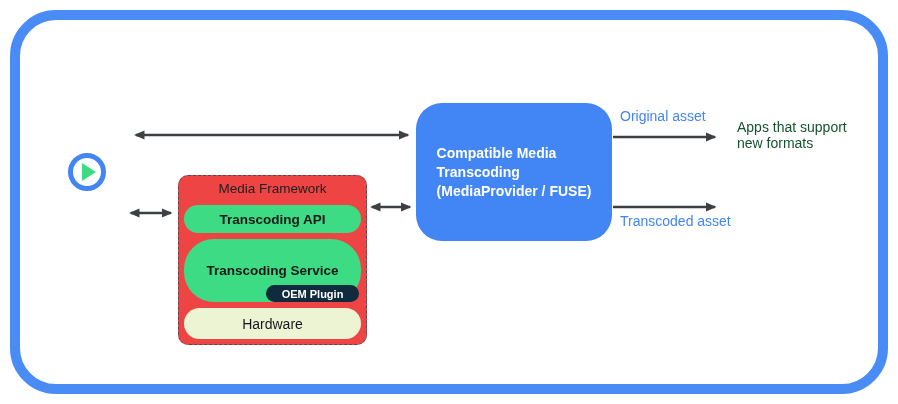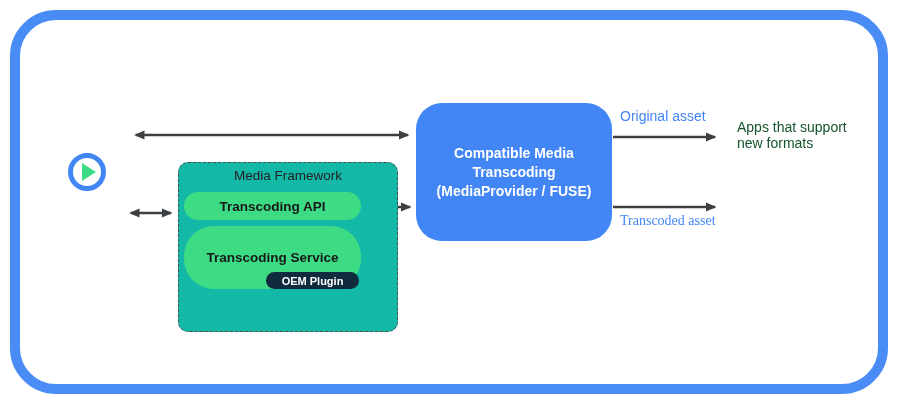--- a/index.html
+++ b/index.html
@@ -28,23 +28,23 @@
     border-left:14px solid #3ddc84;
   }
 
   .source-label{
     position:absolute;left:38px;top:204px;width:100px;
     text-align:center;font-size:14px;line-height:15px;white-space:pre-line;
   }
 
   
   .mf-box{
-    position:absolute;left:178px;top:162px;width:220px;height:170px;
+    position:absolute;left:178px;top:175px;width:189px;height:170px;
     box-sizing:border-box;border:1.5px dashed #4d4d4d;border-radius:10px;
-    background:#14b8a6;
+    background:#ef4444;
   }
   .mf-title{
     position:absolute;left:0;top:5px;width:100%;text-align:center;
     font-size:13.5px;color:#202124;
   }
   .layer{
     position:absolute;left:5px;width:177px;box-sizing:border-box;
     display:flex;align-items:center;justify-content:center;
     text-align:center;color:#17181a;
   }
@@ -61,27 +61,27 @@
   }
 
   
   .transcoder-box{
     position:absolute;left:416px;top:103px;width:196px;height:138px;
     background:#4285f4;border-radius:26px;
     display:flex;align-items:center;justify-content:center;
   }
   .transcoder-label{
     color:#ffffff;font-weight:700;font-size:14px;line-height:19px;
-    text-align:center;white-space:pre-line;
+    white-space:pre-line;
   }
 
   
   .asset-label{position:absolute;font-size:14px;color:#4285f4;}
   .asset-original{left:620px;top:108px;}
-  .asset-transcoded{left:620px;top:213px;font-family:Liberation Serif, serif;}
+  .asset-transcoded{left:620px;top:213px;}
   .apps-label{
     position:absolute;left:737px;width:150px;font-size:14px;line-height:16px;
     color:#14532d;white-space:pre-line;
   }
   .apps-support{top:119px;}
   .apps-nosupport{top:188px;}
 
   svg.arrows{position:absolute;left:0;top:0;pointer-events:none;}
 </style>
 </head>
@@ -113,20 +113,23 @@
 
   <div class="mf-box">
     <div class="mf-title">Media Framework</div>
     <div class="layer layer-api">
       <span>Transcoding API</span>
     </div>
     <div class="layer layer-service">
       <span>Transcoding Service</span>
       <div class="oem-badge">OEM Plugin</div>
     </div>
+    <div class="layer layer-hw">
+      <span>Hardware</span>
+    </div>
   </div>
 
   <div class="transcoder-box">
     <div class="transcoder-label">Compatible Media
 Transcoding
 (MediaProvider / FUSE)</div>
   </div>
 
   <div class="asset-label asset-original">Original asset</div>
   <div class="apps-label apps-support">Apps that support

